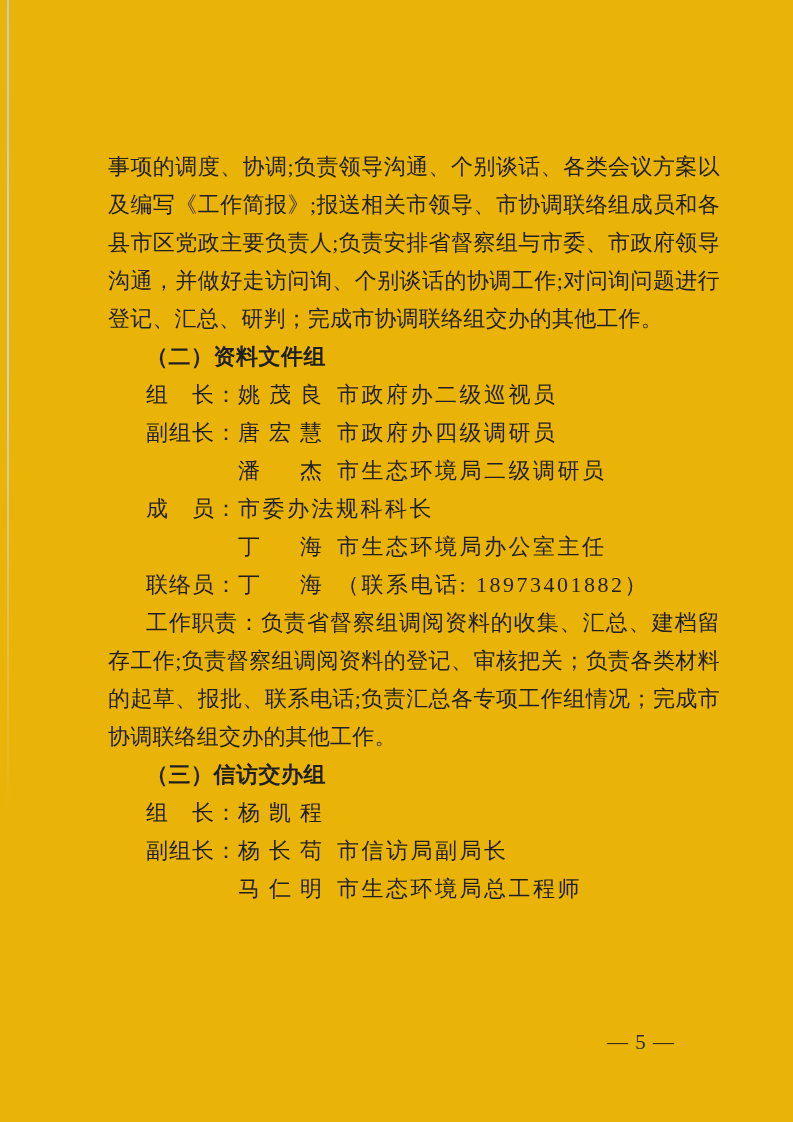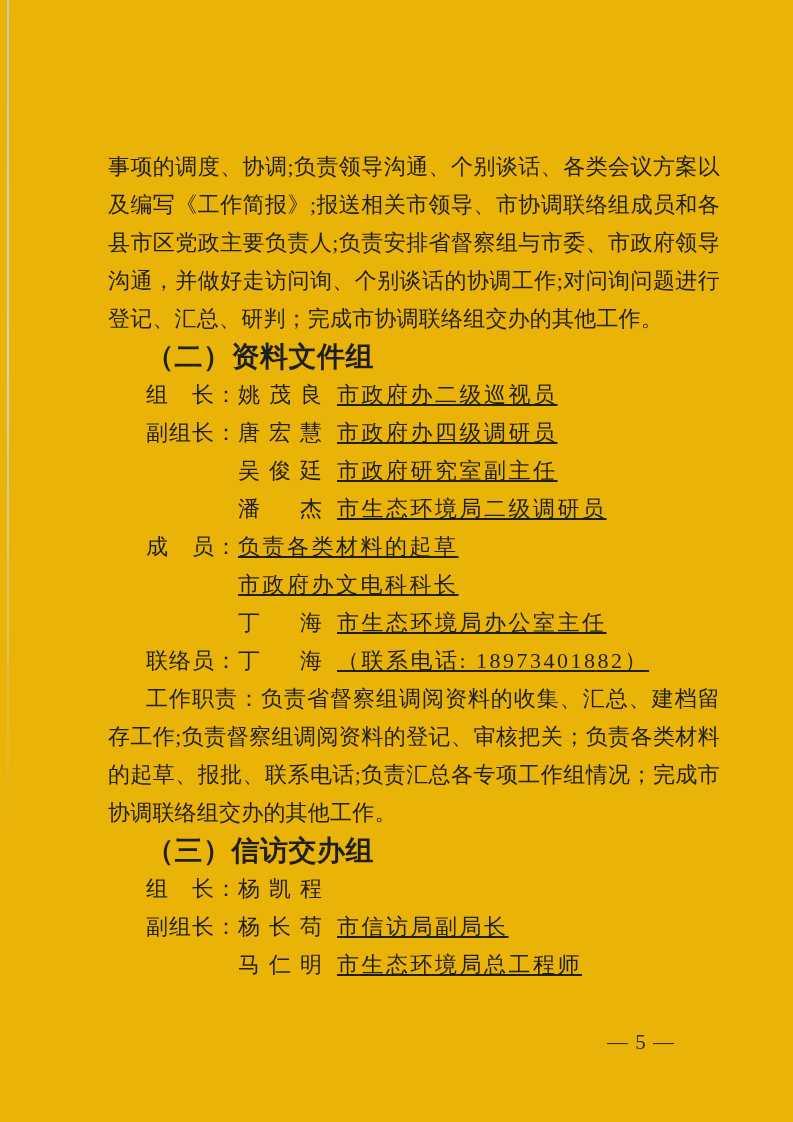--- a/index.html
+++ b/index.html
@@ -36,21 +36,21 @@
     font-size: 22px;
     line-height: 38px;
     text-align: justify;
     letter-spacing: 0.2px;
   }
   .para.flush { text-indent: 0; }
   .para.indented { text-indent: 38px; }
   .section-heading {
     margin: 0;
     padding-left: 38px;
-    font-size: 28px;
+    font-size: 22px;
     line-height: 38px;
     font-weight: bold;
     letter-spacing: 0.5px;
   }
   .member-row {
     display: flex;
     padding-left: 38px;
     font-size: 22px;
     line-height: 38px;
   }
@@ -64,21 +64,20 @@
     flex: none;
     width: 99px;
     letter-spacing: 9px;
     white-space: nowrap;
     font-family: Liberation Serif, serif;
   }
   .member-title {
     flex: 1;
     letter-spacing: 2.5px;
     white-space: nowrap;
-    text-decoration: underline;
   }
   .page-number {
     position: absolute;
     top: 1030px;
     right: 118px;
     font-size: 21px;
     letter-spacing: 1px;
     color: #2b2b2b;
   }
 </style>
@@ -99,40 +98,34 @@
     <span class="member-name">姚茂良</span>
     <span class="member-title">市政府办二级巡视员</span>
   </div>
 
   <div class="member-row">
     <span class="member-label">副组长：</span>
     <span class="member-name">唐宏慧</span>
     <span class="member-title">市政府办四级调研员</span>
   </div>
 
-  <div class="member-row">
-    <span class="member-label"></span>
-    <span class="member-name">吴俊廷</span>
-    <span class="member-title">市政府研究室副主任</span>
-  </div>
 
   <div class="member-row">
     <span class="member-label"></span>
     <span class="member-name">潘　杰</span>
     <span class="member-title">市生态环境局二级调研员</span>
   </div>
 
   <div class="member-row">
     <span class="member-label">成　员：</span>
-    <span class="member-title">负责各类材料的起草</span>
+    <span class="member-title">市委办法规科科长</span>
   </div>
 
   <div class="member-row">
     <span class="member-label"></span>
-    <span class="member-title">市政府办文电科科长</span>
   </div>
 
   <div class="member-row">
     <span class="member-label"></span>
     <span class="member-name">丁　海</span>
     <span class="member-title">市生态环境局办公室主任</span>
   </div>
 
   <div class="member-row">
     <span class="member-label">联络员：</span>

